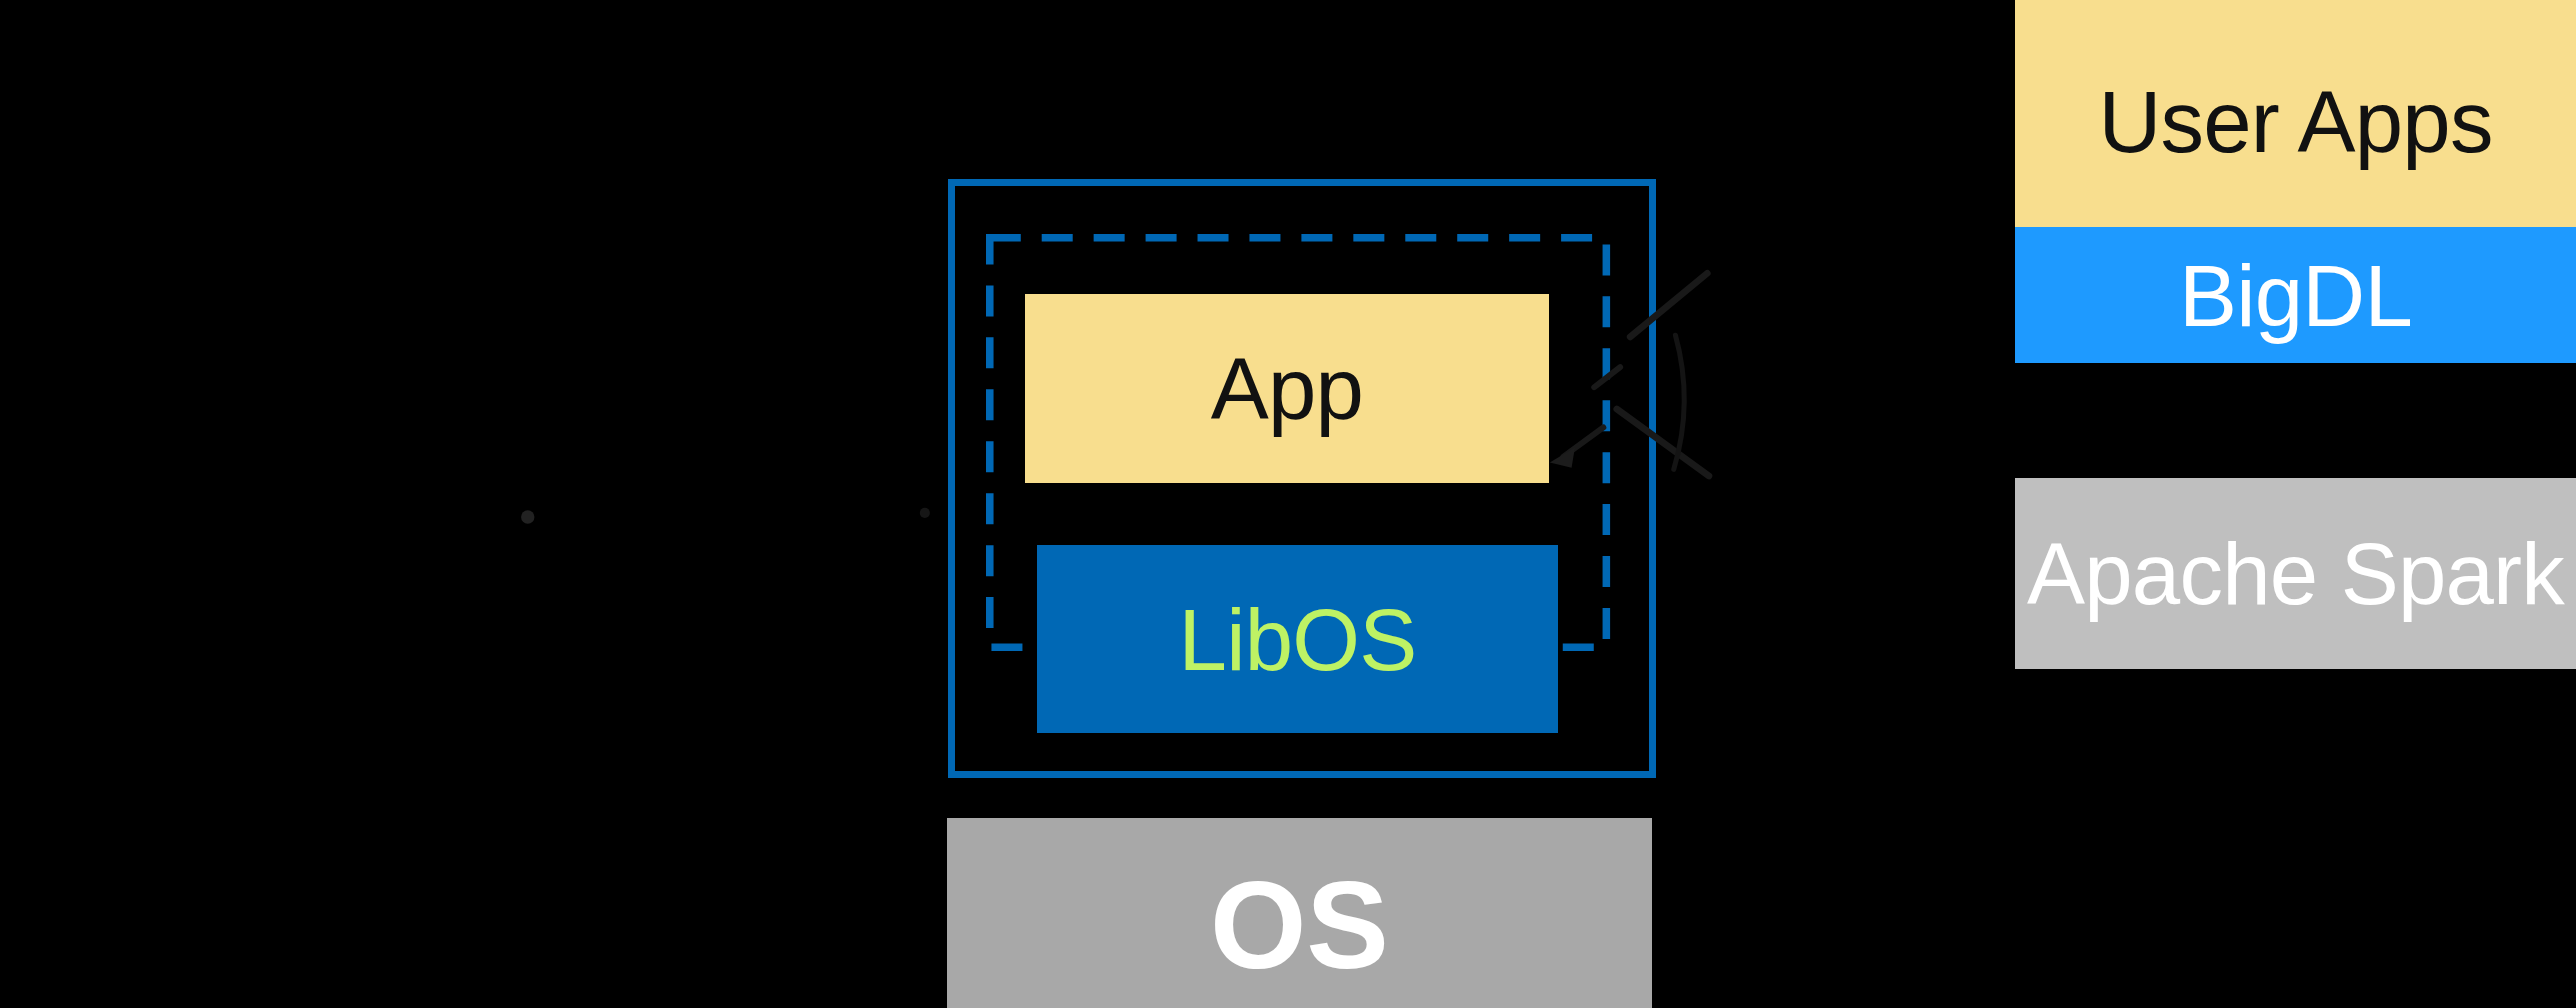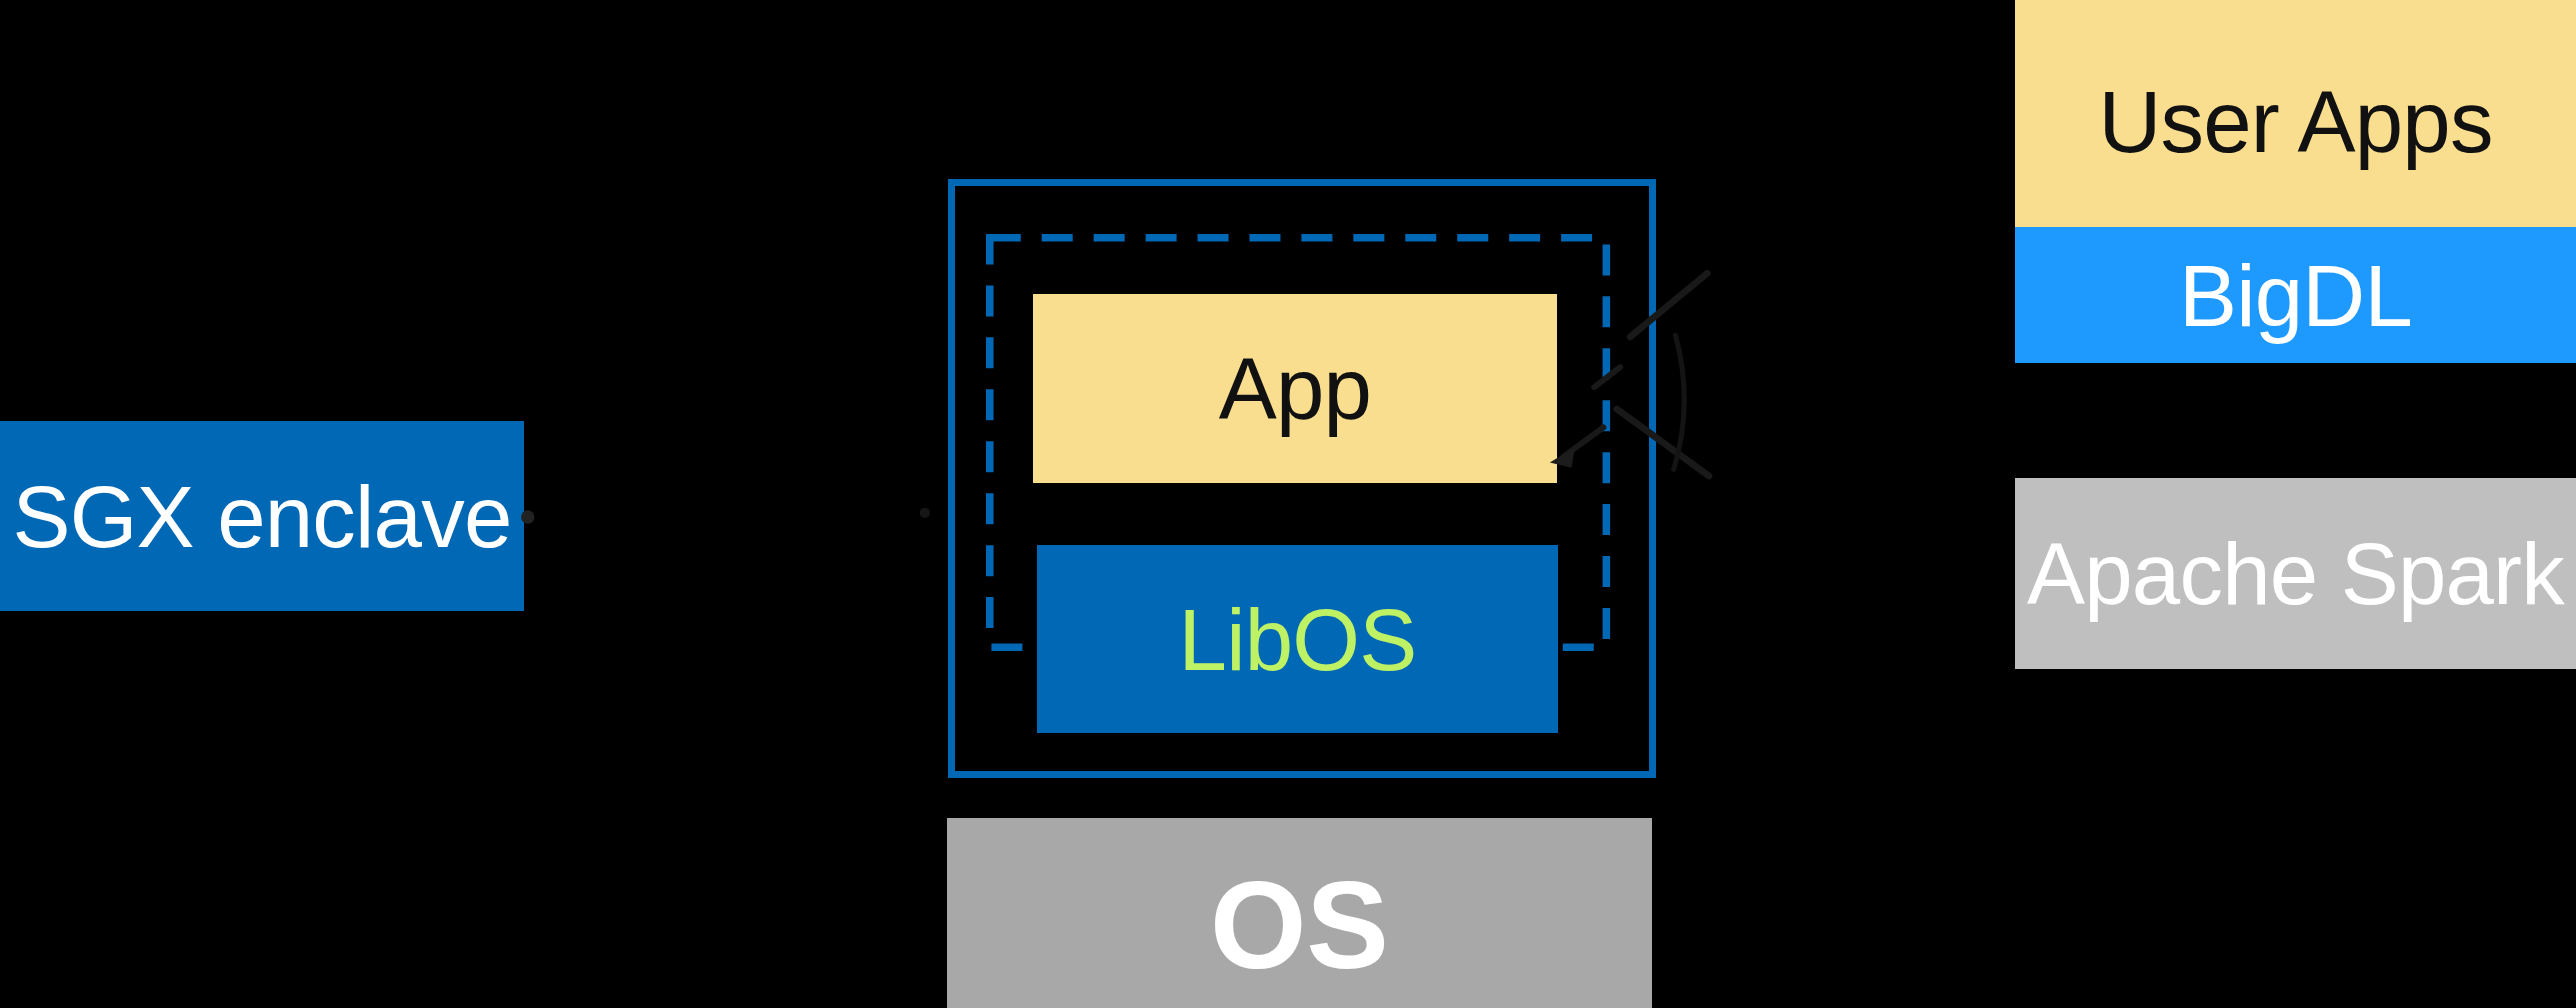--- a/index.html
+++ b/index.html
@@ -15,21 +15,21 @@
   #sgx-box{left:0;top:421px;width:524px;height:190px;background:#0068b5;z-index:2;}
   #sgx-box .lbl{color:#ffffff;}
 
   
   #enclave-outline{
     position:absolute;left:948px;top:179px;width:708px;height:599px;
     border:7.5px solid #0068b5;box-sizing:border-box;background:transparent;z-index:1;
   }
   
   #dashed-layer{position:absolute;left:0;top:0;z-index:2;}
-  #app-box{left:1025px;top:294px;width:524px;height:189px;background:#f8de8e;z-index:3;margin-left:8px;}
+  #app-box{left:1025px;top:294px;width:524px;height:189px;background:#f8de8e;z-index:3;}
   #app-box .lbl{color:#111111;}
   #libos-box{left:1037px;top:545px;width:521px;height:188px;background:#0068b5;z-index:3;}
   #libos-box .lbl{color:#bef264;}
   #os-box{left:947px;top:818px;width:705px;height:213px;background:#a8a8a8;z-index:2;}
   #os-box .lbl{color:#ffffff;font-weight:bold;font-size:124px;letter-spacing:0;}
 
   
   #userapps-box{left:2015px;top:0;width:561px;height:243px;background:#f8de8e;z-index:2;align-items:center;}
   #userapps-box .lbl{color:#111111;}
   #bigdl-box{left:2015px;top:227px;width:561px;height:136px;background:#1e9aff;z-index:2;}
@@ -38,23 +38,20 @@
   #spark-box .lbl{color:#ffffff;}
 
   
   #marks-layer{position:absolute;left:0;top:0;z-index:4;}
 </style>
 </head>
 <body>
 
 <div id="canvas">
 
-  <div class="box" id="sgx-box">
-    <span class="lbl">SGX enclave</span>
-  </div>
 
   <div id="enclave-outline"></div>
 
   <svg id="dashed-layer" width="2576" height="1009" viewBox="0 0 3075 1204">
     <rect x="1181.5" y="283.5" width="736" height="489" fill="none" stroke="#0068b5" stroke-width="9" stroke-dasharray="37 25"></rect>
   </svg>
 
   <div class="box" id="app-box">
     <span class="lbl">App</span>
   </div>

